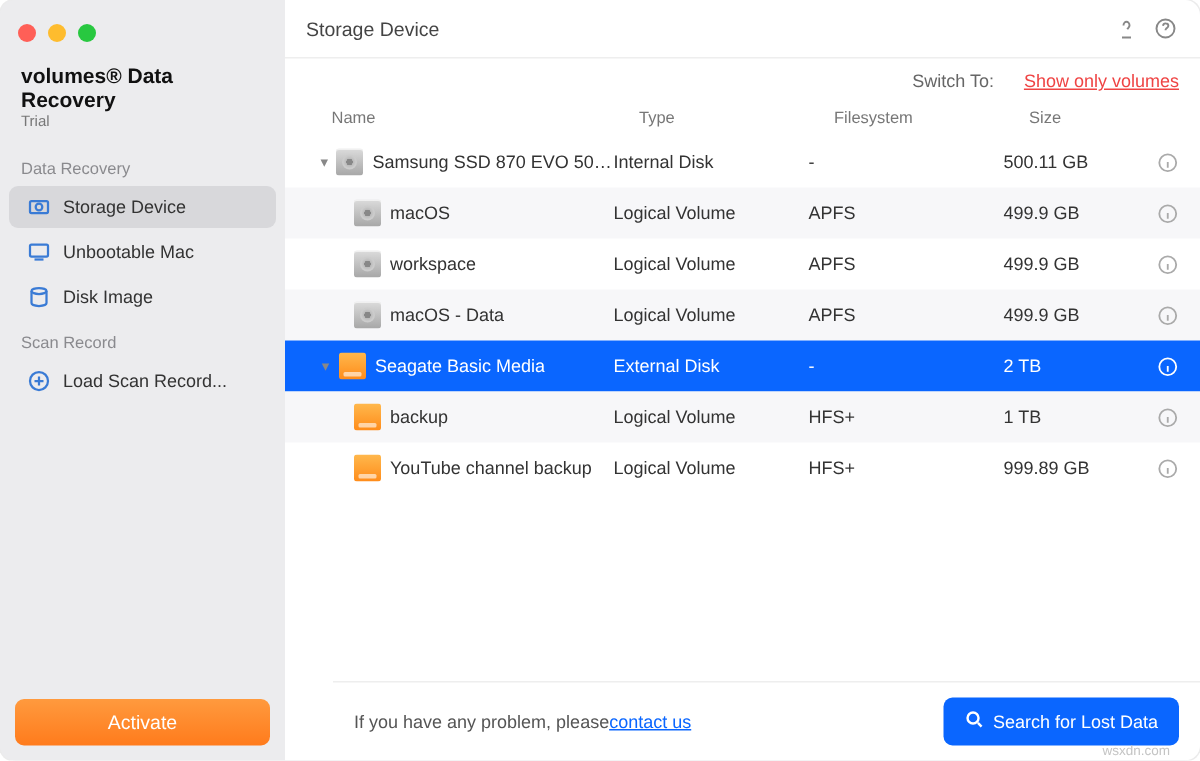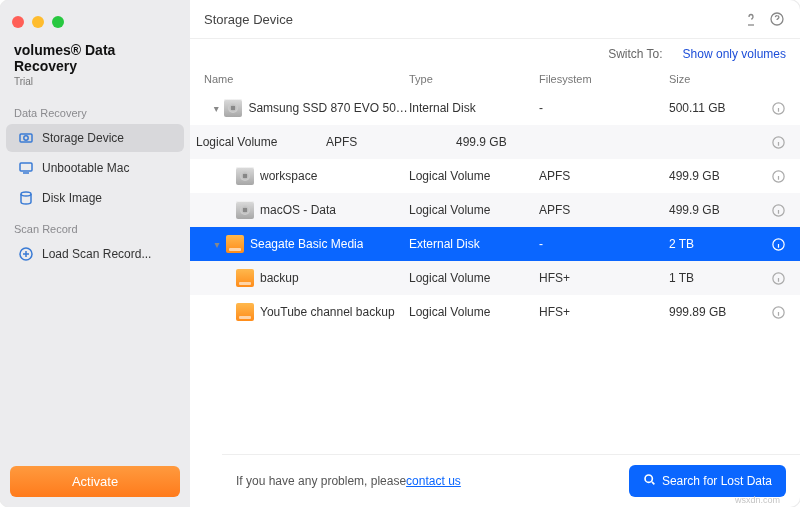--- a/index.html
+++ b/index.html
@@ -15,24 +15,24 @@
     .nav-item { display:flex; align-items:center; gap:8px; padding:6px 12px; margin: 1px 6px; border-radius:6px; font-size:12px; color:#333; cursor:pointer; }
     .nav-item.active { background:#d8d8db; }
     .nav-ico { width:16px; height:16px; display:flex; align-items:center; justify-content:center; color:#3a7bd5; flex:none; }
     .sidebar-bottom { margin-top:auto; padding: 10px; }
     .activate-btn { width:100%; background: linear-gradient(#ff9a3e,#ff7b1c); color:#fff; border:none; border-radius:6px; padding:8px 2px; font-size:13px; cursor:pointer; }
     .main { flex:1; background:#fff; display:flex; flex-direction:column; }
     .titlebar { display:flex; align-items:center; padding: 10px 14px; font-size:13px; color:#444; border-bottom:1px solid #eee; }
     .titlebar .spacer{flex:1;}
     .titlebar .tb-ico{ width:18px; height:18px; display:flex; align-items:center; justify-content:center; color:#888; margin-left:8px; cursor:pointer;}
     .switch-row{ display:flex; justify-content:flex-end; align-items:center; gap:20px; padding:8px 14px 6px; font-size:12px;}
-    .switch-row a{ color:#1d4ed8; cursor:pointer;}
+    .switch-row a{ color:#ef4444; text-decoration:underline; cursor:pointer;}
     .switch-row .lbl{ color:#666;}
     .table-head { display:flex; font-size:11px; color:#777; padding:6px 14px; }
-    .col-name{flex:0 0 205px;} .col-type{flex:0 0 130px;} .col-fs{flex:0 0 130px;} .col-size{flex:1;}
+    .col-name{flex:0 0 205px;margin-left:17px;} .col-type{flex:0 0 130px;} .col-fs{flex:0 0 130px;} .col-size{flex:1;}
     .rows { flex:1; overflow:auto; }
     .row { display:flex; align-items:center; font-size:12px; color:#333; padding:7px 14px 7px 6px; height:34px; }
     .row:nth-child(even){ background:#f7f7f9; }
     .row.sel{ background:#0a66ff; color:#fff; }
     .row.sel .info-ico, .row.sel .chев{ color:#fff; }
     .chev{ width:14px; text-align:center; color:#888; font-size:10px; }
     .disk-ico{ width:18px; height:18px; margin:0 6px 0 2px; display:flex; align-items:center; justify-content:center; flex:none;}
     .disk-internal{ background: linear-gradient(#dcdcdc,#a7a7a7); border-radius:2px; box-shadow:inset 0 1px 0 rgba(255,255,255,.6); }
     .disk-internal::after{content:""; display:block; width:10px;height:10px;border-radius:50%; background:radial-gradient(circle,#888 30%,#bbb 32%,#ccc 60%);}
     .disk-external{ background: linear-gradient(#ffb84d,#ff8c1a); border-radius:2px; position:relative; }
@@ -152,20 +152,25 @@
           <div class="fs-cell">-</div>
           <div class="size-cell">500.11 GB</div>
           <span class="info-ico">
             <svg width="15" height="15" viewBox="0 0 16 16" fill="none" stroke="currentColor" stroke-width="1.3">
               <circle cx="8" cy="8" r="6"></circle>
               <path d="M8 7.5v4M8 5h0"></path>
             </svg>
           </span>
         </div>
         <div class="row">
+          <div class="name-cell indent2">
+            <span class="chev"></span>
+            <span class="disk-ico disk-internal"></span>
+            <span class="name-txt">macOS</span>
+          </div>
           <div class="type-cell">Logical Volume</div>
           <div class="fs-cell">APFS</div>
           <div class="size-cell">499.9 GB</div>
           <span class="info-ico">
             <svg width="15" height="15" viewBox="0 0 16 16" fill="none" stroke="currentColor" stroke-width="1.3">
               <circle cx="8" cy="8" r="6"></circle>
               <path d="M8 7.5v4M8 5h0"></path>
             </svg>
           </span>
         </div>

